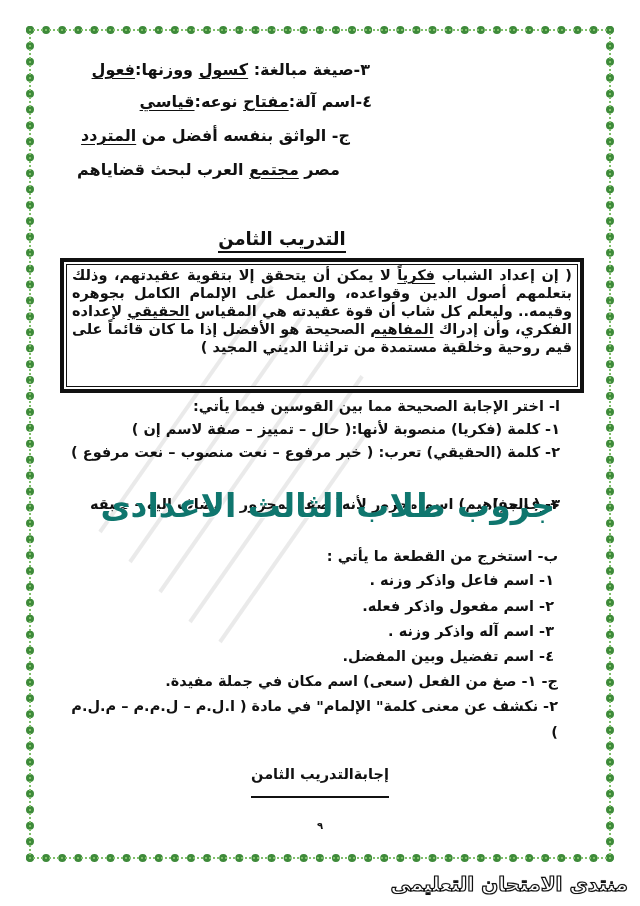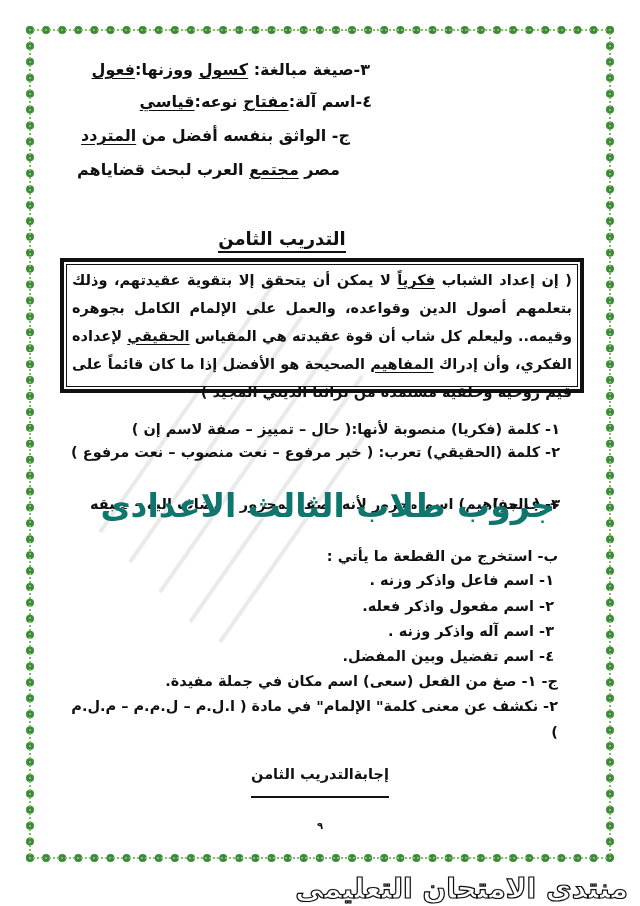--- a/index.html
+++ b/index.html
@@ -36,21 +36,21 @@
   .l4 { right: 300px; top: 160px; margin-left: 16px; }
 
   .title { position: absolute; left: 0; width: 564px; top: 228px; text-align: center; font-size: 18px; font-weight: 900; }
   .title span { border-bottom: 2px solid #111; padding-bottom: 2px; }
 
   .passage {
     position: absolute; left: 60px; top: 258px; width: 524px; height: 135px;
     border: 4px solid #111; padding: 4px 8px 2px 8px;
     box-shadow: inset 0 0 0 2px #fff, inset 0 0 0 3px #111;
   }
-  .passage p { font-size: 14.5px; font-weight: bold; line-height: 28px; text-align: justify; text-align-last: right; }
+  .passage p { font-size: 14.5px; font-weight: bold; line-height: 18px; text-align: justify; text-align-last: right; }
 
   .q { font-size: 14.5px; }
   .qa { right: 80px; top: 398px; }
   .qa1 { right: 80px; top: 421px; }
   .qa2 { right: 80px; top: 444px; }
   .qa3 { right: 80px; top: 469px; margin-top: 27px; }
   .qa3b { right: 80px; top: 496px; }
 
   .banner {
     position: absolute; right: 85px; top: 486px; font-size: 33px; font-weight: bold;
@@ -66,21 +66,21 @@
   .qc1 { right: 82px; top: 673px; }
   .qc2 { right: 82px; top: 698px; }
   .qc2b { right: 82px; top: 724px; }
 
   .answer-title { position: absolute; left: 0; width: 640px; top: 766px; text-align: center; font-size: 14.5px; font-weight: bold; }
   .answer-title span { border-bottom: 2px solid #111; padding-bottom: 14px; }
 
   .page-num { position: absolute; left: 0; width: 640px; top: 820px; text-align: center; font-size: 10px; font-weight: bold; }
 
   .site-mark {
-    position: absolute; right: 12px; top: 872px; font-size: 28px; font-weight: bold; color: #ffffff;
+    position: absolute; right: 12px; top: 872px; font-size: 20px; font-weight: bold; color: #ffffff;
     -webkit-text-stroke: 1.2px #111;
     text-shadow: 0 0 1px #111;
     white-space: nowrap;
   }
 </style>
 </head>
 <body>
 
 <div class="page">
 
@@ -108,20 +108,21 @@
   </div>
 
   <div class="title rtl">
     <span>التدريب الثامن</span>
   </div>
 
   <div class="passage rtl">
     <p><span>( إن إعداد الشباب </span><span class="u">فكرياً</span><span> لا يمكن أن يتحقق إلا بتقوية عقيدتهم، وذلك بتعلمهم أصول الدين وقواعده، والعمل على الإلمام الكامل بجوهره وقيمه.. وليعلم كل شاب أن قوة عقيدته هي المقياس </span><span class="u">الحقيقي</span><span> لإعداده الفكري، وأن إدراك </span><span class="u">المفاهيم</span><span> الصحيحة هو الأفضل إذا ما كان قائماً على قيم روحية وخلقية مستمدة من تراثنا الديني المجيد )</span></p>
   </div>
 
+  <div class="line q qa rtl">ا- اختر الإجابة الصحيحة مما بين القوسين فيما يأتي:</div>
   <div class="line q qa1 rtl">١- كلمة (فكريا) منصوبة لأنها:( حال – تمييز – صفة لاسم إن )</div>
   <div class="line q qa2 rtl">٢- كلمة (الحقيقي) تعرب: ( خبر مرفوع – نعت منصوب – نعت مرفوع )</div>
   <div class="line q qa3 rtl">٣-   ( المفاهيم) اسم مجرور لأنه( صفة لمجرور – مضاف إليه – سبقه</div>
   <div class="line q qa3b rtl">حرف جر)</div>
 
   <div class="banner rtl">جروب طلاب الثالث الاعدادى</div>
 
   <div class="line q qb rtl">ب- استخرج من القطعة ما يأتي :</div>
   <div class="line q qb1 rtl">١- اسم فاعل واذكر وزنه .</div>
   <div class="line q qb2 rtl">٢- اسم مفعول واذكر فعله.</div>

